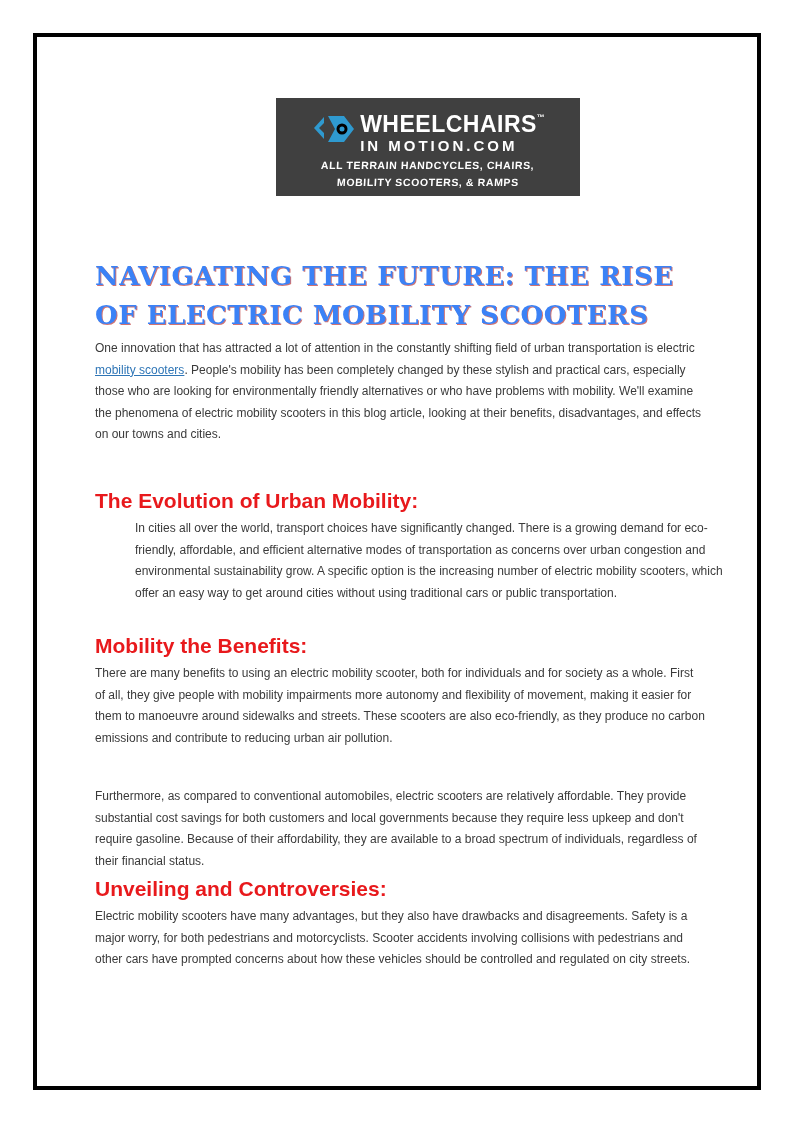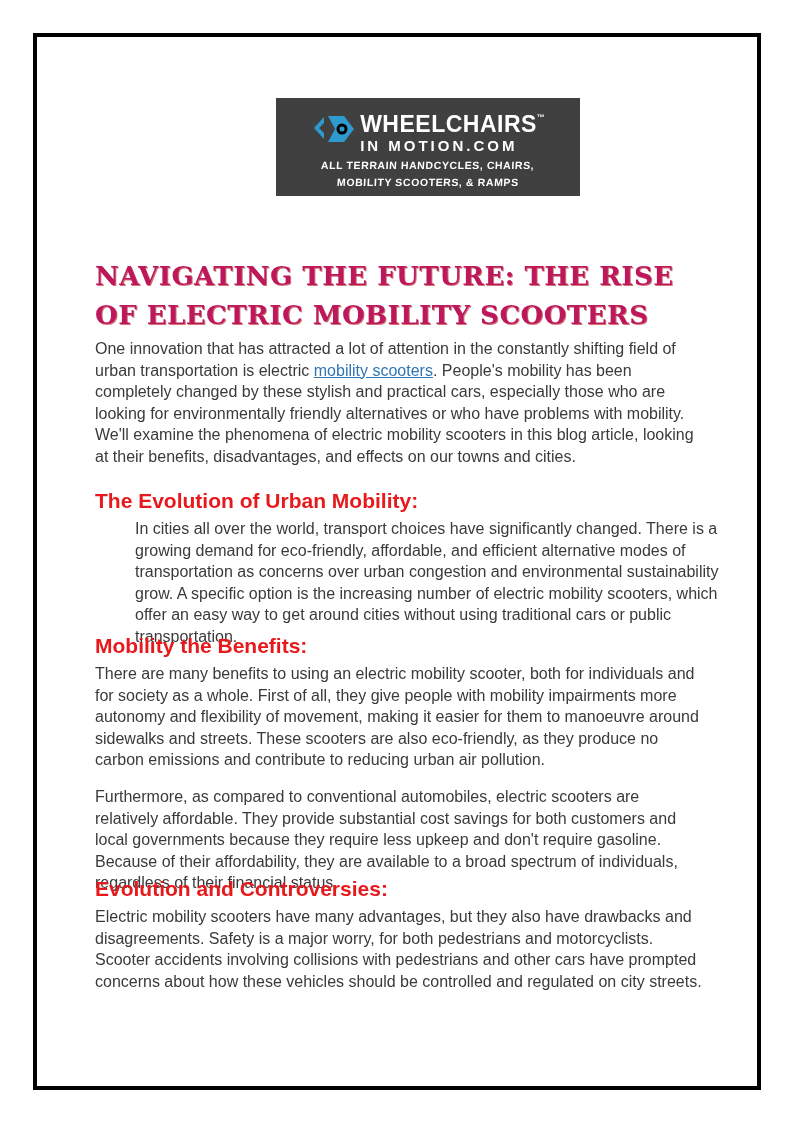--- a/index.html
+++ b/index.html
@@ -64,28 +64,28 @@
   
   .doc-title {
     position: absolute;
     left: 95px; top: 240px;
     width: 618px;
     font-family: "DejaVu Serif", serif;
     font-weight: bold;
     font-size: 26px;
     line-height: 39px;
     letter-spacing: 0.5px;
-    color: #be185d;
+    color: #3b82f6;
     text-shadow: 1px 1px 0 rgba(170, 0, 0, 0.55);
   }
   .body-text {
     position: absolute;
     left: 95px;
     width: 610px;
-    font-size: 16px;
+    font-size: 12px;
     line-height: 21.5px;
     color: #3a3a3a;
     margin: 0;
   }
   .section-heading {
     position: absolute;
     left: 95px;
     width: 610px;
     margin: 0;
     font-weight: bold;
@@ -138,16 +138,16 @@
 
   <p class="body-text pos-intro"><span>One innovation that has attracted a lot of attention in the constantly shifting field of urban transportation is electric </span><a class="inline-link">mobility scooters</a><span>. People's mobility has been completely changed by these stylish and practical cars, especially those who are looking for environmentally friendly alternatives or who have problems with mobility. We'll examine the phenomena of electric mobility scooters in this blog article, looking at their benefits, disadvantages, and effects on our towns and cities.</span></p>
 
   <h2 class="section-heading pos-h-0">The Evolution of Urban Mobility:</h2>
   <p class="body-text pos-p-0-0">In cities all over the world, transport choices have significantly changed. There is a growing demand for eco-friendly, affordable, and efficient alternative modes of transportation as concerns over urban congestion and environmental sustainability grow. A specific option is the increasing number of electric mobility scooters, which offer an easy way to get around cities without using traditional cars or public transportation.</p>
 
   <h2 class="section-heading pos-h-1">Mobility the Benefits:</h2>
   <p class="body-text pos-p-1-0">There are many benefits to using an electric mobility scooter, both for individuals and for society as a whole. First of all, they give people with mobility impairments more autonomy and flexibility of movement, making it easier for them to manoeuvre around sidewalks and streets. These scooters are also eco-friendly, as they produce no carbon emissions and contribute to reducing urban air pollution.</p>
   <p class="body-text pos-p-1-1">Furthermore, as compared to conventional automobiles, electric scooters are relatively affordable. They provide substantial cost savings for both customers and local governments because they require less upkeep and don't require gasoline. Because of their affordability, they are available to a broad spectrum of individuals, regardless of their financial status.</p>
 
-  <h2 class="section-heading pos-h-2">Evolution and Controversies:</h2>
+  <h2 class="section-heading pos-h-2">Unveiling and Controversies:</h2>
   <p class="body-text pos-p-2-0">Electric mobility scooters have many advantages, but they also have drawbacks and disagreements. Safety is a major worry, for both pedestrians and motorcyclists. Scooter accidents involving collisions with pedestrians and other cars have prompted concerns about how these vehicles should be controlled and regulated on city streets.</p>
 
 </div>
 
 </body></html>

